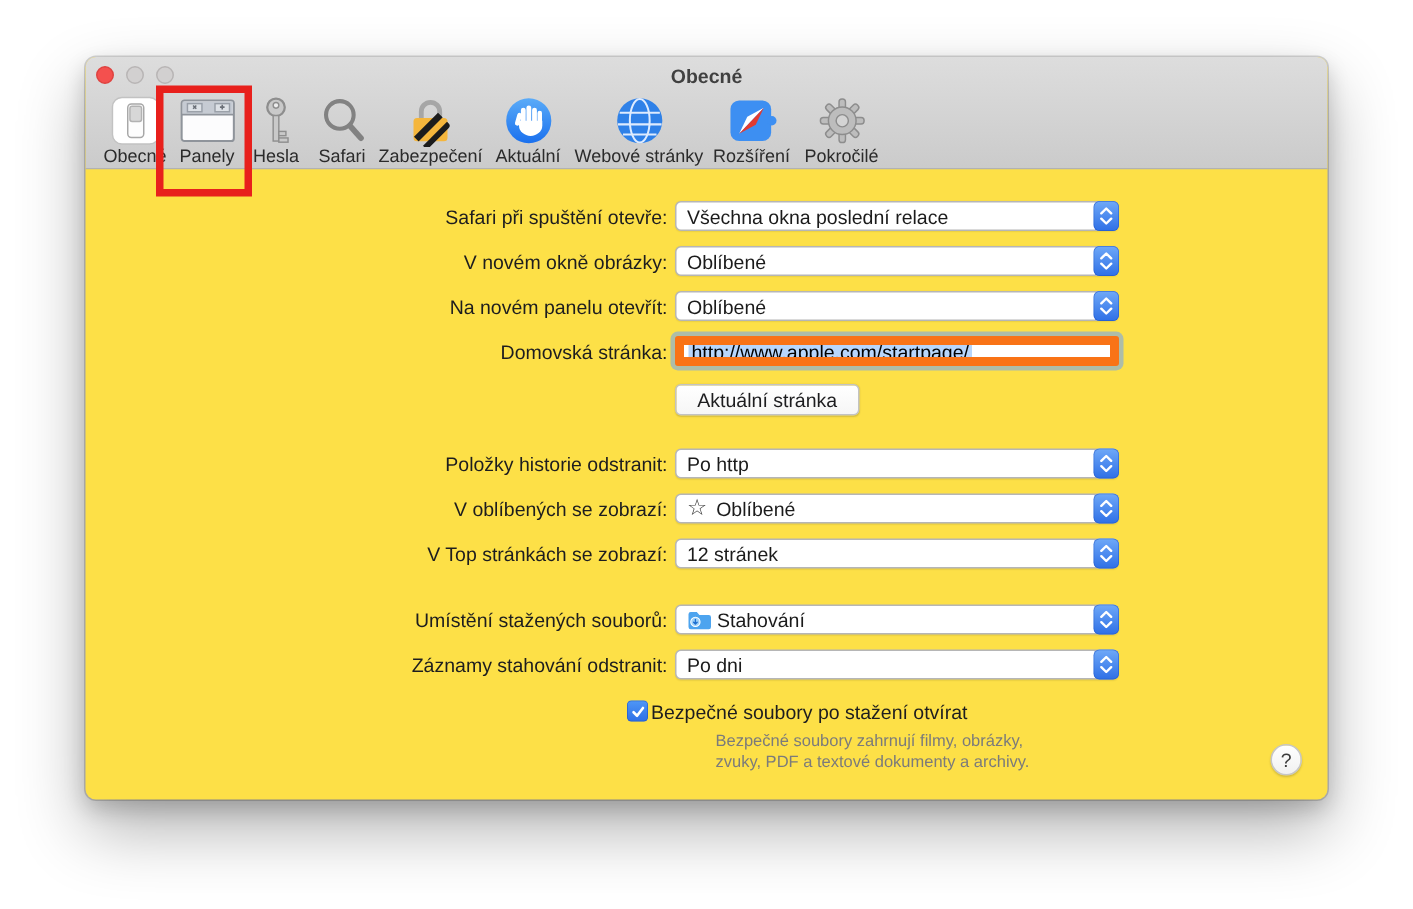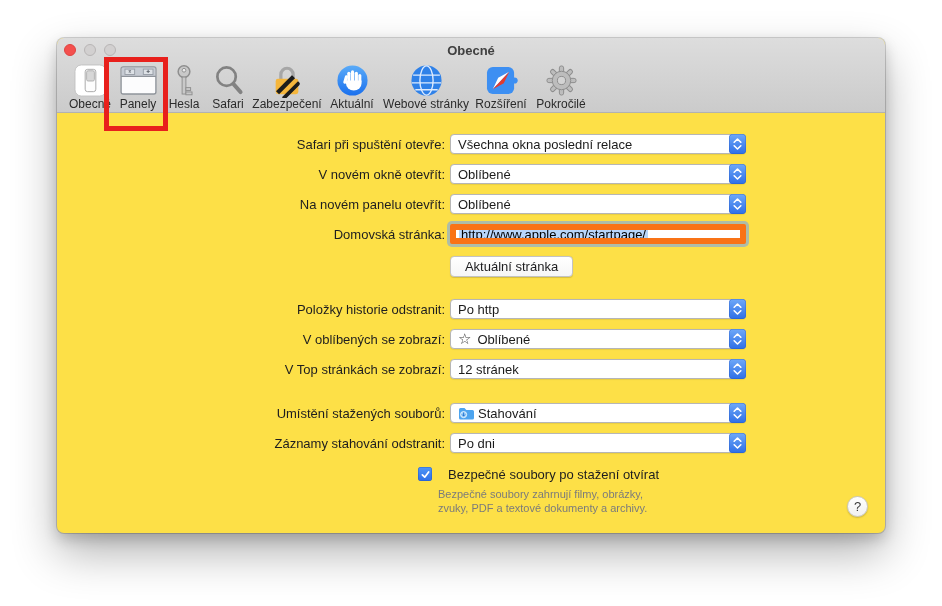--- a/index.html
+++ b/index.html
@@ -72,30 +72,30 @@
     display:flex;align-items:center;padding-left:3px;overflow:hidden;
   }
   .sel{background:#b8d6fb;font-size:13px;color:#000;padding:1.5px 2px;white-space:nowrap;}
   .pushbtn{
     width:123px;height:21px;box-sizing:border-box;
     background:linear-gradient(#ffffff,#f6f6f6);
     border:1px solid #c3c3c3;border-radius:4px;
     font-size:13px;color:#1d1d1f;text-align:center;line-height:19px;
     box-shadow:0 .5px 1px rgba(0,0,0,.15);cursor:default;
   }
-  .cbrow{position:absolute;display:flex;align-items:flex-start;gap:16px;}
+  .cbrow{position:absolute;display:flex;align-items:flex-start;gap:2px;}
   .checkbox{
     width:14px;height:14px;border-radius:3px;
     background:linear-gradient(#4f97f7,#2e6fe6);
     box-shadow:inset 0 0 0 .5px rgba(30,80,190,.7);
     display:flex;align-items:center;justify-content:center;
   }
   .cblabel{font-size:13px;color:#1d1d1f;}
   .note{position:absolute;font-size:11px;color:#7b7b7b;line-height:14px;}
-  .note span{display:block;}
+  .note span{display:block;margin-left:39px;}
   .helpbtn{
     position:absolute;width:21px;height:21px;border-radius:50%;
     background:linear-gradient(#ffffff,#f1f1f1);
     border:1px solid #c6c6c6;box-sizing:border-box;
     box-shadow:0 1px 1.5px rgba(0,0,0,.18);
     font-size:13px;color:#3c3c3c;text-align:center;line-height:19px;cursor:default;
   }
   .redbox{
     position:absolute;left:104px;top:57px;width:54px;height:64px;
     border:5px solid #e8201c;z-index:50;pointer-events:none;
@@ -264,21 +264,21 @@
         <span class="popup-value">Všechna okna poslední relace</span>
         <span class="stepper">
           <svg width="9" height="12" viewBox="0 0 9 12">
               <path d="M1.2 4.2 L4.5 1 L7.8 4.2 M1.2 7.8 L4.5 11 L7.8 7.8" stroke="#fff" stroke-width="1.6" fill="none" stroke-linecap="round" stroke-linejoin="round"></path>
             </svg>
         </span>
       </div>
     </div>
 
     <div class="row" style="top:51px">
-      <span class="rlabel">V novém okně otevřít:</span>
+      <span class="rlabel">V novém okně obrázky:</span>
       <span class="ctrl-gap"></span>
       <div class="popup">
         <span class="popup-value">Oblíbené</span>
         <span class="stepper">
           <svg width="9" height="12" viewBox="0 0 9 12">
               <path d="M1.2 4.2 L4.5 1 L7.8 4.2 M1.2 7.8 L4.5 11 L7.8 7.8" stroke="#fff" stroke-width="1.6" fill="none" stroke-linecap="round" stroke-linejoin="round"></path>
             </svg>
         </span>
       </div>
     </div>

